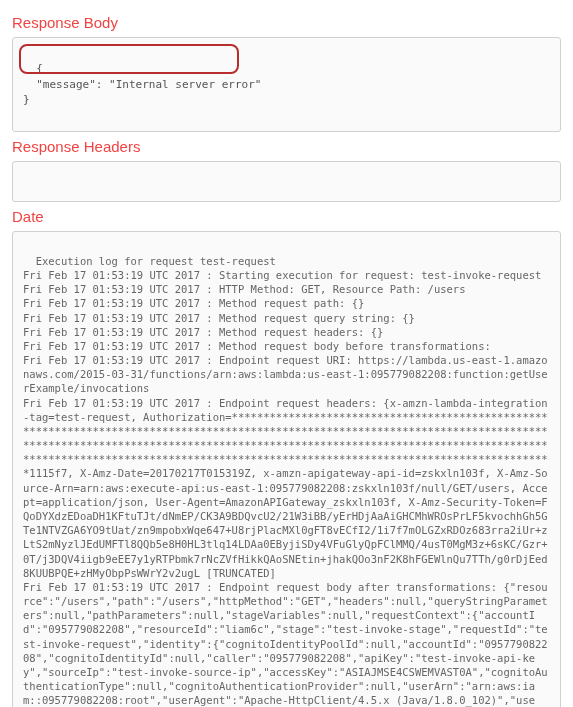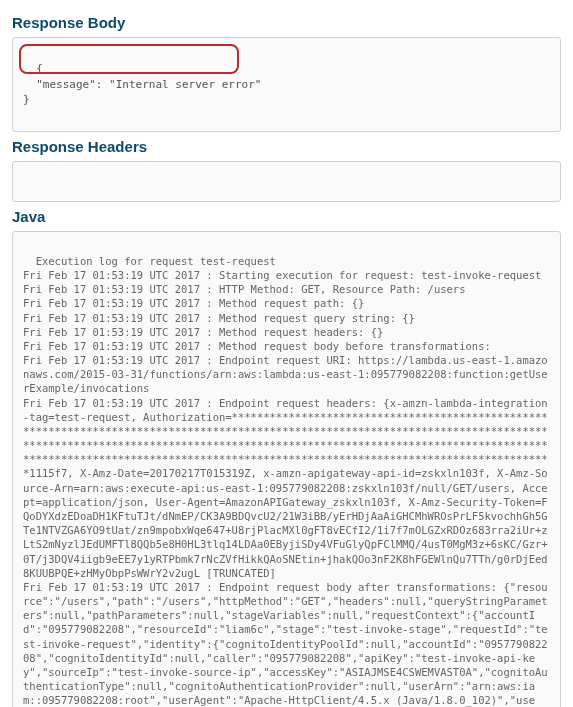--- a/index.html
+++ b/index.html
@@ -5,22 +5,22 @@
     * { box-sizing: border-box; margin: 0; padding: 0; }
     body {
       font-family: -apple-system, BlinkMacSystemFont, "Segoe UI", Helvetica, Arial, sans-serif;
       background: #fff;
       padding: 8px 12px;
       width: 573px;
       color: #333;
     }
     .section-title {
       font-size: 15px;
-      font-weight: 700;
-      color: #0c4a6e;
+      font-weight: 400;
+      color: #ef4444;
       margin: 6px 0 6px 0;
     }
     .box {
       border: 1px solid #d0d0d0;
       border-radius: 3px;
       background: #fafafa;
       padding: 8px 10px;
       font-family: Menlo, Monaco, Consolas, monospace;
       font-size: 11px;
       line-height: 1.4;
@@ -49,21 +49,21 @@
   "message": "Internal server error"
 }</span>
   <div class="callout1"></div>
 </div>
 
 <div class="section-title">Response Headers</div>
 <div class="box headers">
   <span></span>
 </div>
 
-<div class="section-title">Java</div>
+<div class="section-title">Date</div>
 <div class="box logs">
   <span>Execution log for request test-request
 Fri Feb 17 01:53:19 UTC 2017 : Starting execution for request: test-invoke-request
 Fri Feb 17 01:53:19 UTC 2017 : HTTP Method: GET, Resource Path: /users
 Fri Feb 17 01:53:19 UTC 2017 : Method request path: {}
 Fri Feb 17 01:53:19 UTC 2017 : Method request query string: {}
 Fri Feb 17 01:53:19 UTC 2017 : Method request headers: {}
 Fri Feb 17 01:53:19 UTC 2017 : Method request body before transformations: 
 Fri Feb 17 01:53:19 UTC 2017 : Endpoint request URI: https://lambda.us-east-1.amazonaws.com/2015-03-31/functions/arn:aws:lambda:us-east-1:095779082208:function:getUserExample/invocations
 Fri Feb 17 01:53:19 UTC 2017 : Endpoint request headers: {x-amzn-lambda-integration-tag=test-request, Authorization=************************************************************************************************************************************************************************************************************************************************************************************************************1115f7, X-Amz-Date=20170217T015319Z, x-amzn-apigateway-api-id=zskxln103f, X-Amz-Source-Arn=arn:aws:execute-api:us-east-1:095779082208:zskxln103f/null/GET/users, Accept=application/json, User-Agent=AmazonAPIGateway_zskxln103f, X-Amz-Security-Token=FQoDYXdzEDoaDH1KFtuTJt/dNmEP/CK3A9BDQvcU2/21W3iBB/yErHDjAaAiGHCMhWROsPrLF5kvochhGh5GTe1NTVZGA6YO9tUat/zn9mpobxWqe647+U8rjPlacMXl0gFT8vECfI2/1i7f7mOLGZxRDOz683rra2iUr+zLtS2mNyzlJEdUMFTl8QQb5e8H0HL3tlq14LDAa0EByjiSDy4VFuGlyQpFClMMQ/4usT0MgM3z+6sKC/Gzr+0T/j3DQV4iigb9eEE7y1yRTPbmk7rNcZVfHikkQAoSNEtin+jhakQOo3nF2K8hFGEWlnQu7TTh/g0rDjEed8KUUBPQE+zHMyObpPsWWrY2v2ugL [TRUNCATED]

